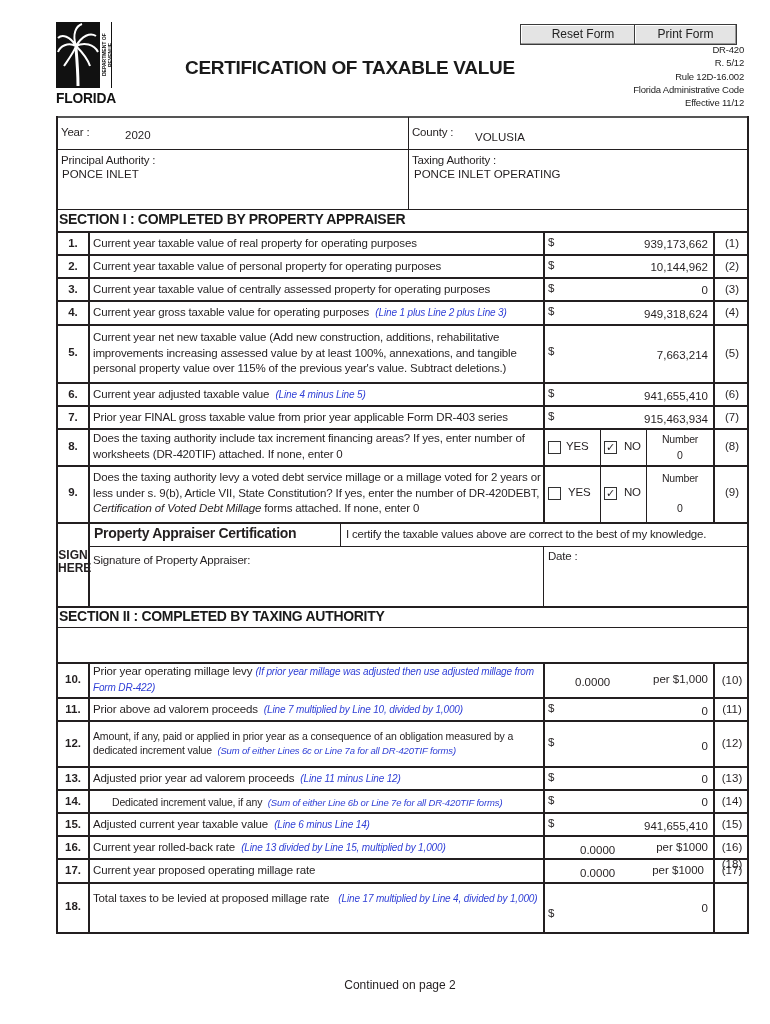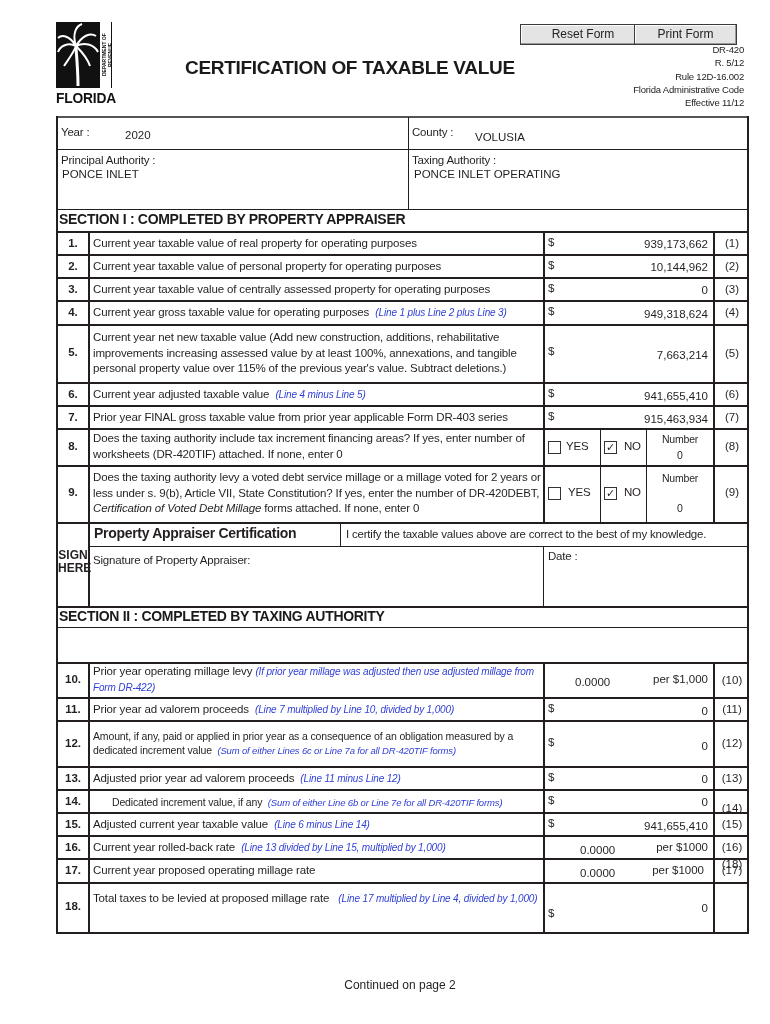--- a/index.html
+++ b/index.html
@@ -218,21 +218,21 @@
 <div>
   <div class="num" style="top:673px;">10.</div>
   <div class="desc" style="top:664px;width:448px;white-space:normal;"><span>Prior year operating millage levy</span> <span class="note">(If prior year millage was adjusted then use adjusted millage from Form DR-422)</span></div>
   <div class="val" style="left:575px;top:676px;">0.0000</div>
   <div class="val" style="right:62px;top:673px;">per $1,000</div>
   <div class="ref" style="top:674px;">(10)</div>
 </div>
 
 <div>
   <div class="num" style="top:703px;">11.</div>
-  <div class="desc" style="top:702px;"><span>Prior year ad valorem proceeds</span>&nbsp; <span class="note">(Line 7 multiplied by Line 10, divided by 1,000)</span></div>
+  <div class="desc" style="top:702px;"><span>Prior above ad valorem proceeds</span>&nbsp; <span class="note">(Line 7 multiplied by Line 10, divided by 1,000)</span></div>
   <div class="dollar" style="top:702px;">$</div>
   <div class="amt" style="top:705px;">0</div>
   <div class="ref" style="top:703px;">(11)</div>
 </div>
 
 <div>
   <div class="num" style="top:737px;">12.</div>
   <div class="desc" style="top:729px;width:448px;white-space:normal;font-size:10.5px;line-height:14px;"><span>Amount, if any, paid or applied in prior year as a consequence of an obligation measured by a dedicated increment value</span>&nbsp; <span class="note" style="font-size:9.5px;">(Sum of either Lines 6c or Line 7a for all DR-420TIF forms)</span></div>
   <div class="dollar" style="top:736px;">$</div>
   <div class="amt" style="top:740px;">0</div>
@@ -245,21 +245,21 @@
   <div class="dollar" style="top:771px;">$</div>
   <div class="amt" style="top:773px;">0</div>
   <div class="ref" style="top:772px;">(13)</div>
 </div>
 
 <div>
   <div class="num" style="top:795px;">14.</div>
   <div class="desc" style="top:795px;font-size:10.5px;padding-left:19px;"><span>Dedicated increment value, if any</span>&nbsp; <span class="note" style="font-size:9.5px;">(Sum of either Line 6b or Line 7e for all DR-420TIF forms)</span></div>
   <div class="dollar" style="top:794px;">$</div>
   <div class="amt" style="top:796px;">0</div>
-  <div class="ref" style="top:795px;margin-top:7px;">(14)</div>
+  <div class="ref" style="top:795px;">(14)</div>
 </div>
 
 <div>
   <div class="num" style="top:818px;">15.</div>
   <div class="desc" style="top:817px;"><span>Adjusted current year taxable value</span>&nbsp; <span class="note">(Line 6 minus Line 14)</span></div>
   <div class="dollar" style="top:817px;">$</div>
   <div class="amt" style="top:820px;">941,655,410</div>
   <div class="ref" style="top:818px;">(15)</div>
 </div>
 

